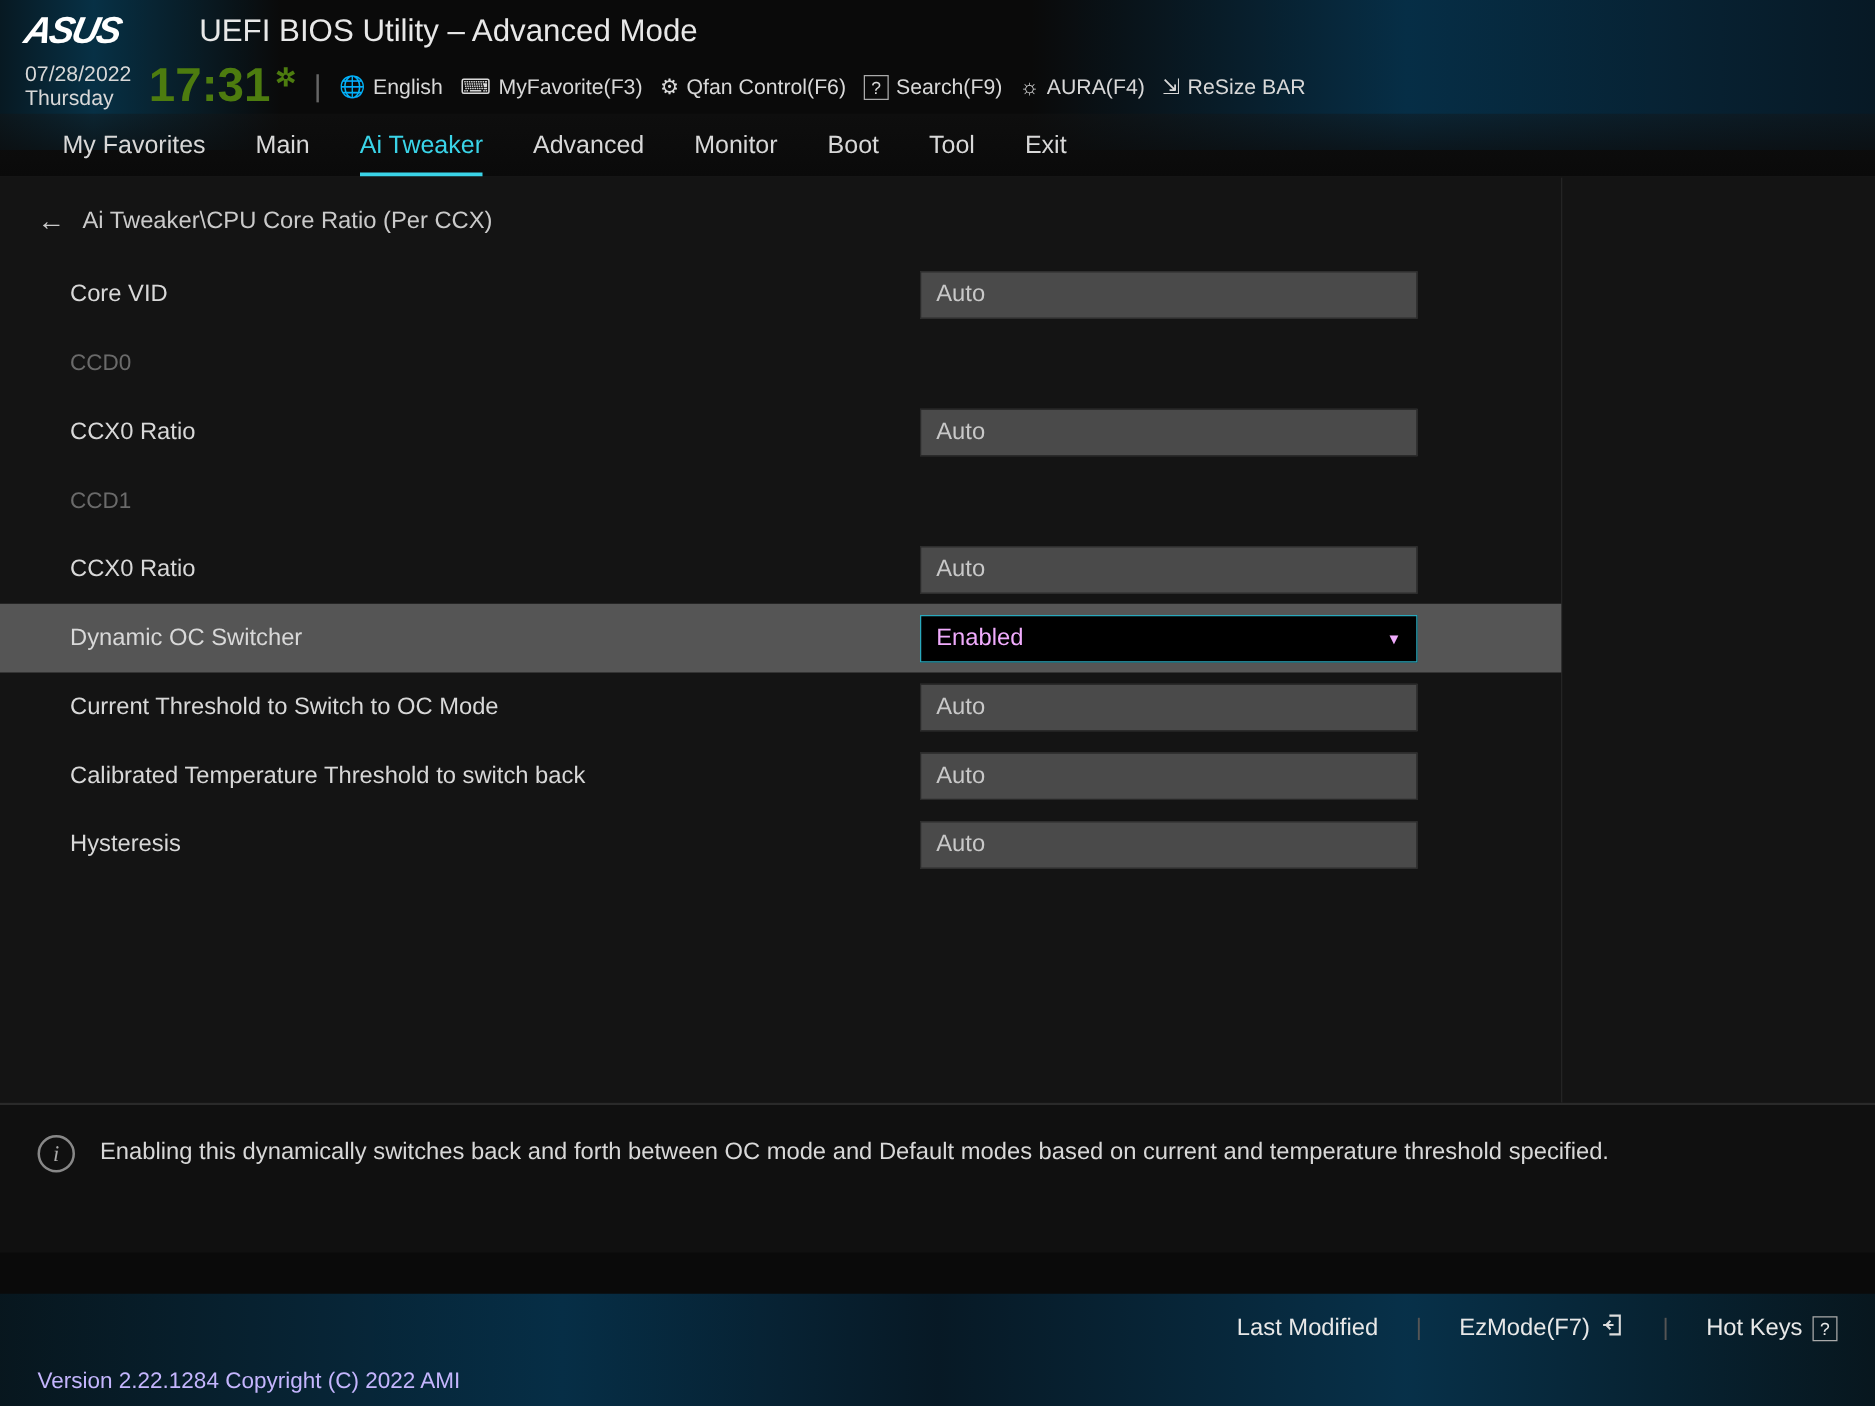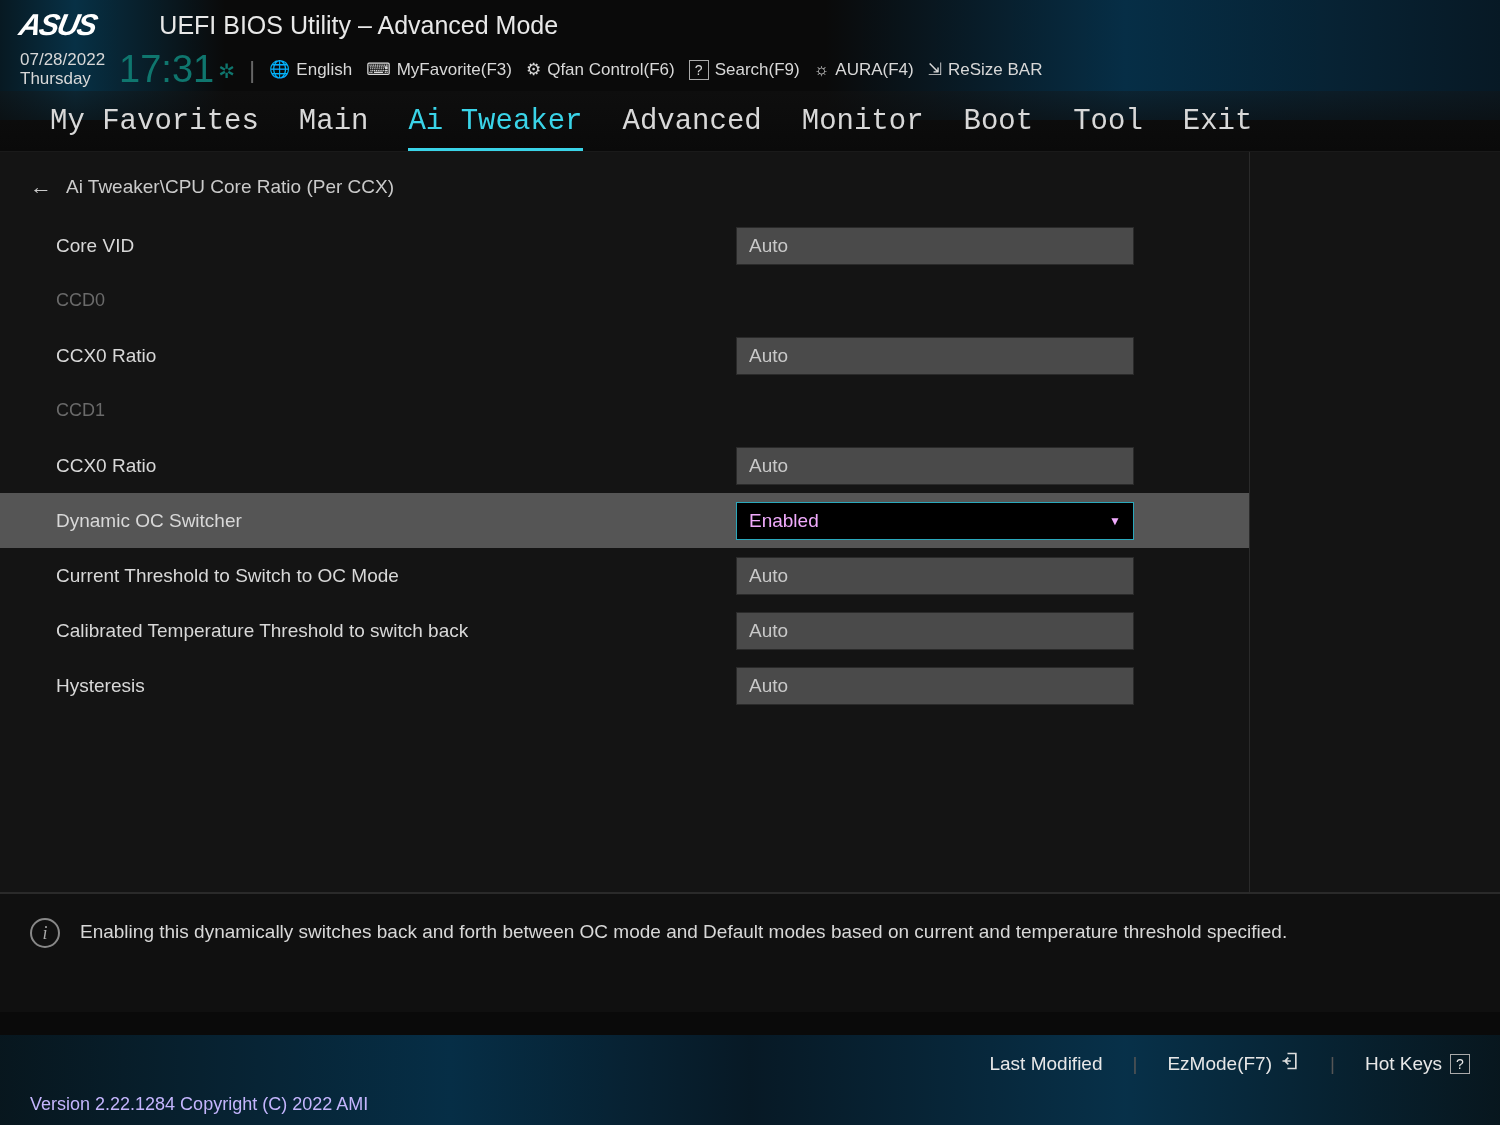--- a/index.html
+++ b/index.html
@@ -85,24 +85,24 @@
 }
 
 .date-block {
   display: flex;
   flex-direction: column;
   line-height: 1.1;
 }
 
 .time {
   font-size: 38px;
-  font-weight: 400;
-  color: #0f766e;
-  display: flex;
-  align-items: center;
+  font-weight: 700;
+  color: #4d7c0f;
+  display: flex;
+  align-items: flex-start;
 }
 
 .gear-sup {
   font-size: 20px;
   margin-left: 4px;
   margin-top: 2px;
 }
 
 .divider {
   color: #666;
@@ -119,25 +119,24 @@
 .tabs {
   display: flex;
   gap: 40px;
   padding: 14px 0 0 50px;
   position: relative;
   background: linear-gradient(180deg, rgba(20,20,20,0.4) 0%, rgba(10,10,10,0.9) 100%);
   border-bottom: 1px solid #1a1a1a;
 }
 
 .tab {
-  font-size: 29px;
+  font-size: 20px;
   color: #d8d8d8;
   padding-bottom: 10px;
   cursor: pointer;
-  font-family: Liberation Mono, monospace;
 }
 
 .tab.active {
   color: #3ad4e8;
   border-bottom: 3px solid #3ad4e8;
 }
 
 .main-area {
   display: flex;
   height: 740px;

